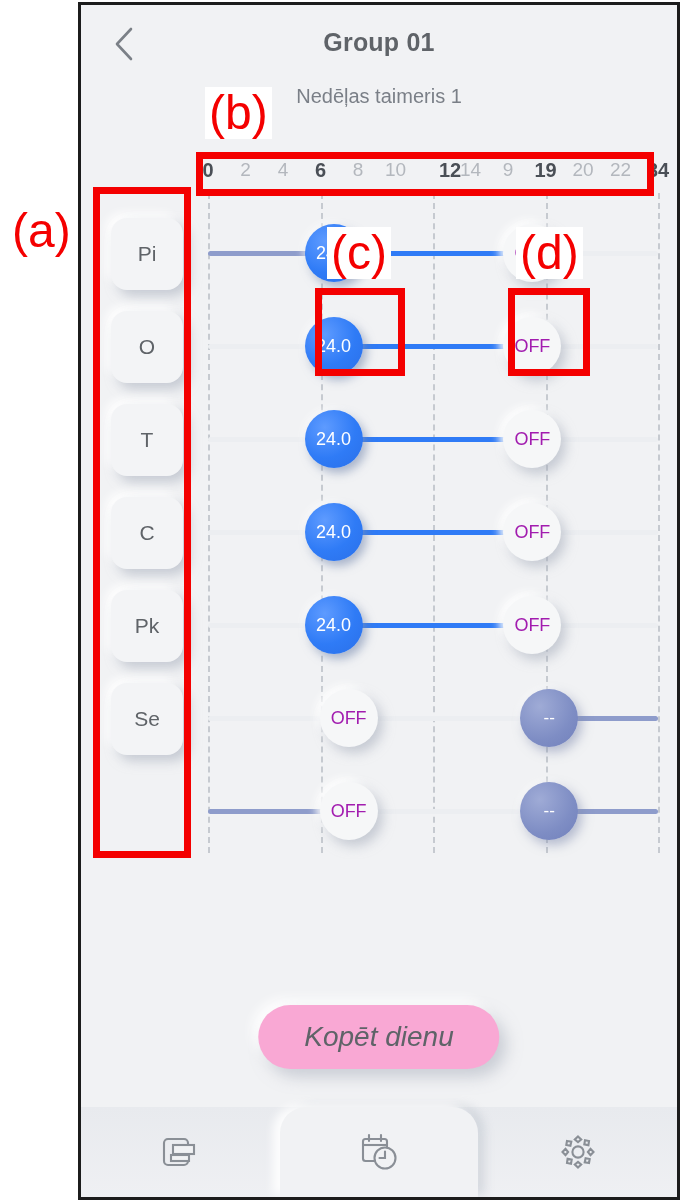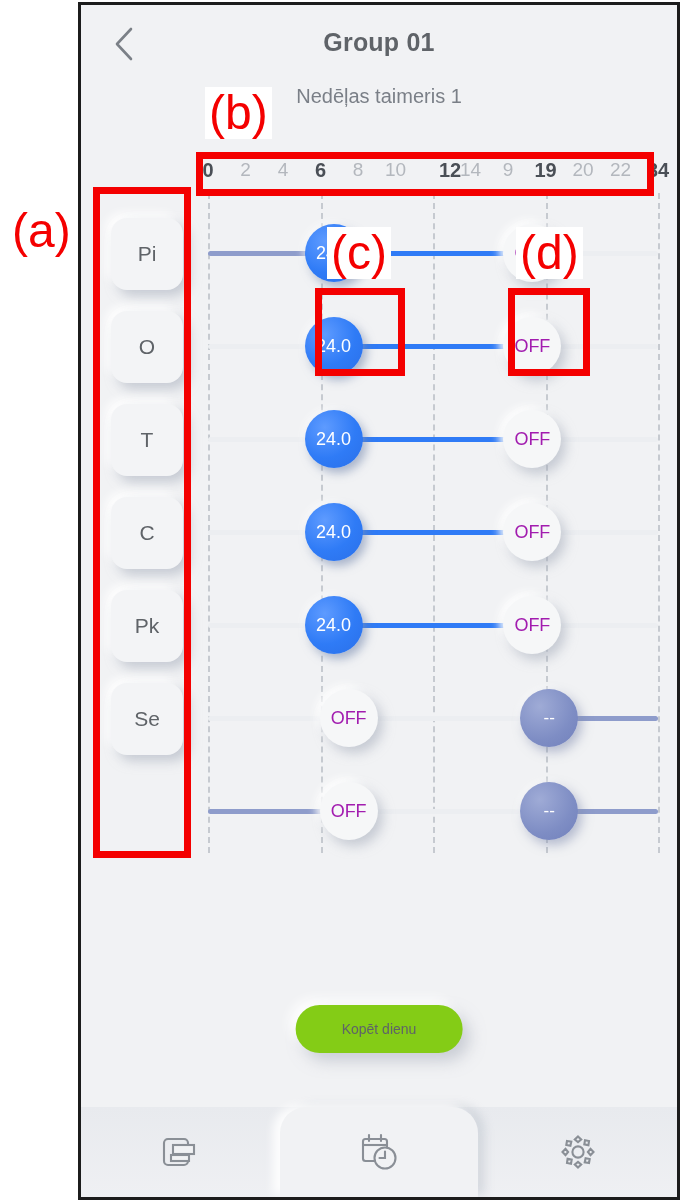--- a/index.html
+++ b/index.html
@@ -120,24 +120,24 @@
     color: #ffffff; font-size: 17px;
     box-shadow: 4px 5px 11px rgba(120,132,170,.5), -3px -3px 7px rgba(255,255,255,.55);
   }
 
   
   #copy-day {
     position: absolute; left: 50%; top: 1000px;
     transform: translateX(-50%);
     padding: 16px 46px;
     border-radius: 34px;
-    background: #84cc16;
-    color: #5f6368; font-size: 14px;
+    background: #f9a8d4;
+    color: #5f6368; font-size: 28px;
     box-shadow: 7px 8px 15px rgba(163,170,184,.5), -6px -6px 12px rgba(255,255,255,.98);
-    cursor: pointer; white-space: nowrap;
+    cursor: pointer; white-space: nowrap; font-style: italic;
   }
 
   
   #navbar {
     position: absolute; left: 0; bottom: 0;
     width: 100%; height: 90px;
     background: linear-gradient(#e8eaee, #eff0f3);
     display: flex;
   }
   .navitem {

